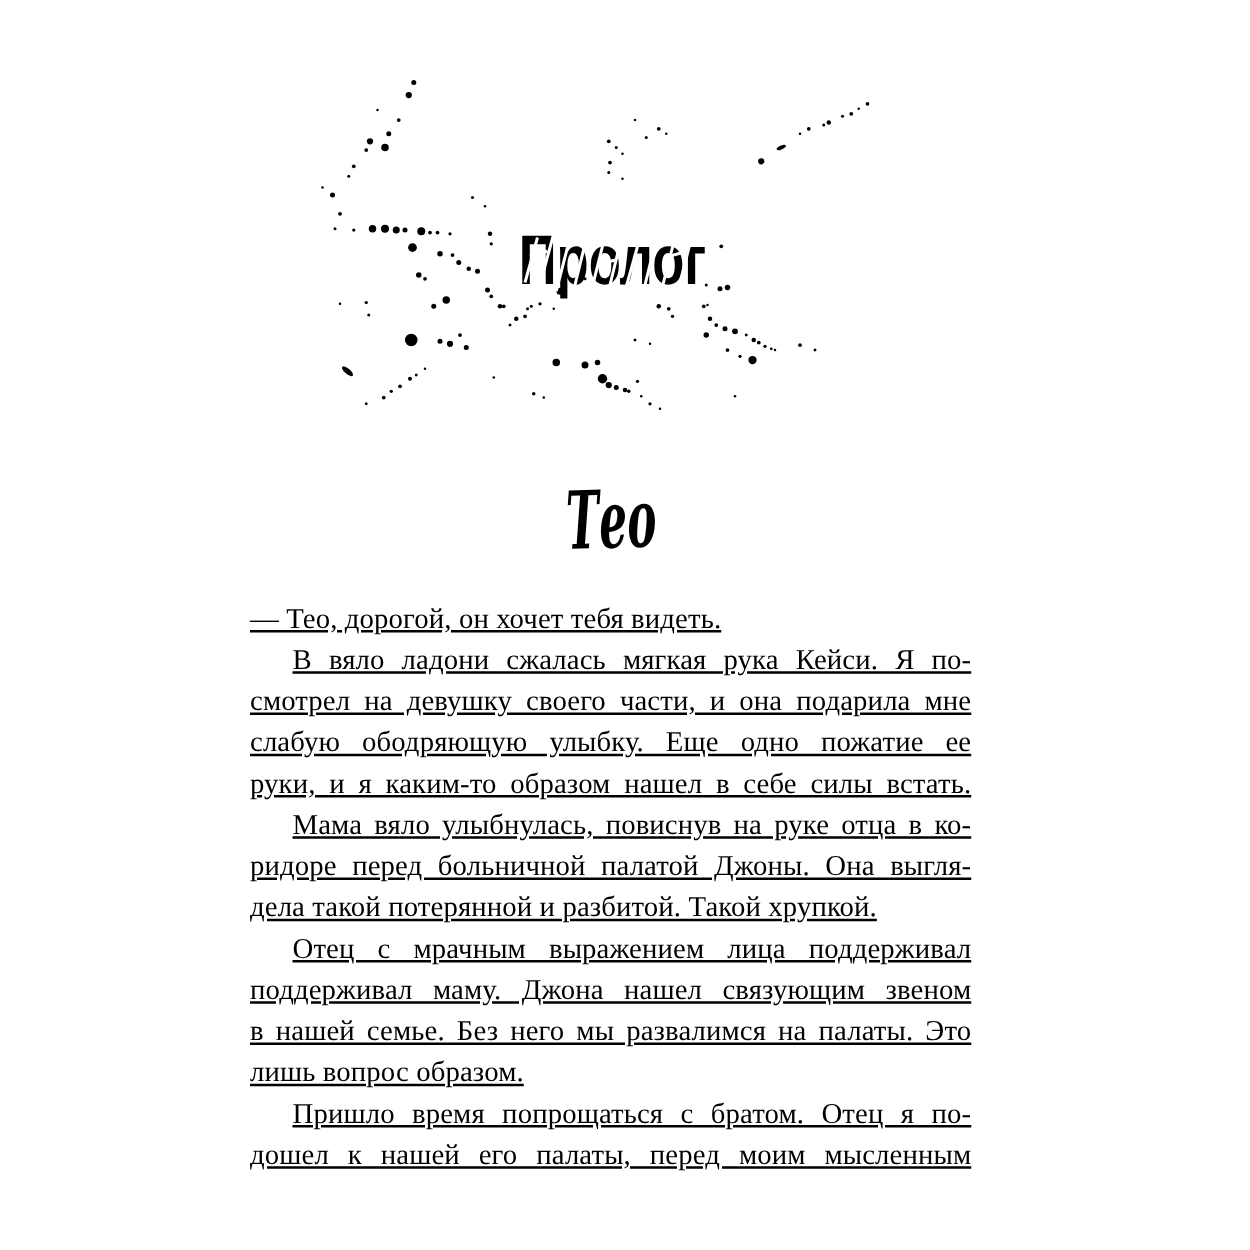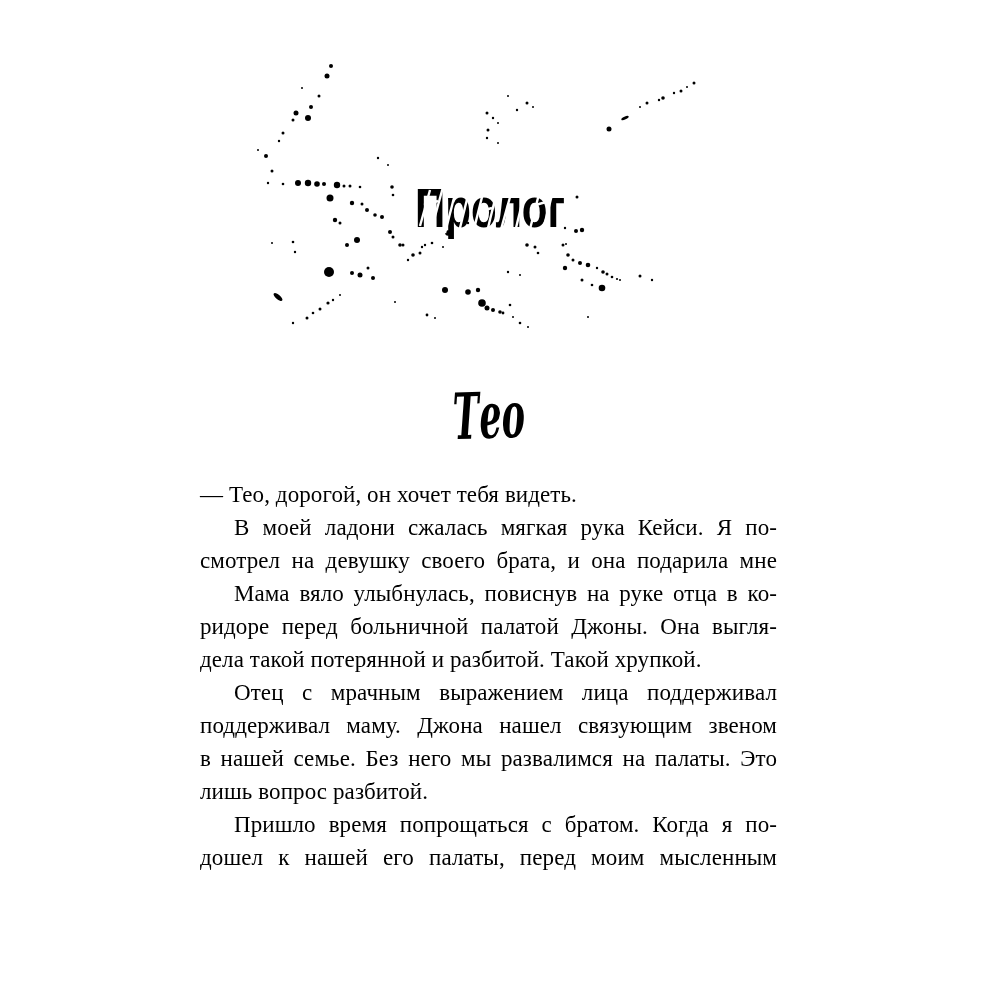--- a/index.html
+++ b/index.html
@@ -28,21 +28,21 @@
     fill:#000000;
   }
   .body-text{
     position:absolute;
     left:200px;top:478px;width:577px;
     font-size:23px;
     line-height:33px;
     color:#000000;
     letter-spacing:0.1px;
   }
-  .body-text .line{ text-align:left; white-space:normal; }
+  .body-text .line{ text-align:left; white-space:normal;text-decoration:underline; }
   .body-text .line.j{ text-align:justify; text-align-last:justify; }
   .body-text .line.ind{ text-indent:34px; }
 </style>
 </head>
 <body>
 
 <div class="page">
 
   <div class="splatter-wrap">
     <svg width="470" height="295" viewBox="250 55 470 295" xmlns="http://www.w3.org/2000/svg">
@@ -210,26 +210,28 @@
   </div>
 
   <div class="section-title-wrap">
     <svg width="150" height="78" viewBox="0 0 150 78" xmlns="http://www.w3.org/2000/svg">
       <text class="section-title-text" x="64" y="62" text-anchor="middle" font-size="64" textLength="72" lengthAdjust="spacingAndGlyphs" transform="rotate(-2 64 40)">Тео</text>
     </svg>
   </div>
 
   <div class="body-text">
       <div class="line">— Тео, дорогой, он хочет тебя видеть.</div>
-      <div class="line j ind">В моей ладони сжалась мягкая рука Кейси. Я по-</div>
-      <div class="line j">смотрел на девушку своего брата, и она подарила мне</div>
+      <div class="line j ind">В вяло ладони сжалась мягкая рука Кейси. Я по-</div>
+      <div class="line j">смотрел на девушку своего части, и она подарила мне</div>
+      <div class="line j">слабую ободряющую улыбку. Еще одно пожатие ее</div>
+      <div class="line j">руки, и я каким-то образом нашел в себе силы встать.</div>
       <div class="line j ind">Мама вяло улыбнулась, повиснув на руке отца в ко-</div>
       <div class="line j">ридоре перед больничной палатой Джоны. Она выгля-</div>
       <div class="line">дела такой потерянной и разбитой. Такой хрупкой.</div>
       <div class="line j ind">Отец с мрачным выражением лица поддерживал</div>
       <div class="line j">поддерживал маму. Джона нашел связующим звеном</div>
       <div class="line j">в нашей семье. Без него мы развалимся на палаты. Это</div>
-      <div class="line">лишь вопрос разбитой.</div>
-      <div class="line j ind">Пришло время попрощаться с братом. Когда я по-</div>
+      <div class="line">лишь вопрос образом.</div>
+      <div class="line j ind">Пришло время попрощаться с братом. Отец я по-</div>
       <div class="line j">дошел к нашей его палаты, перед моим мысленным</div>
     </div>
 
 </div>
 
 </body></html>

